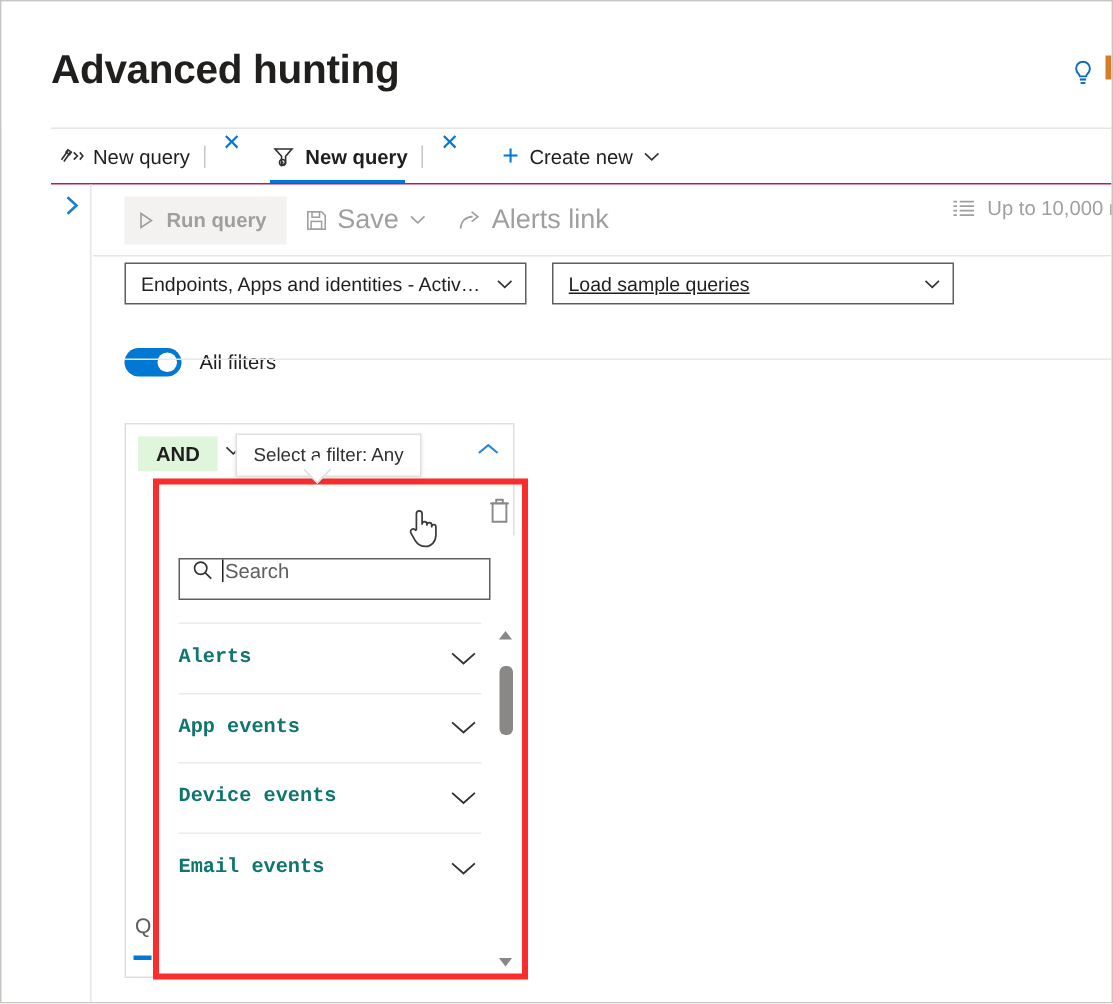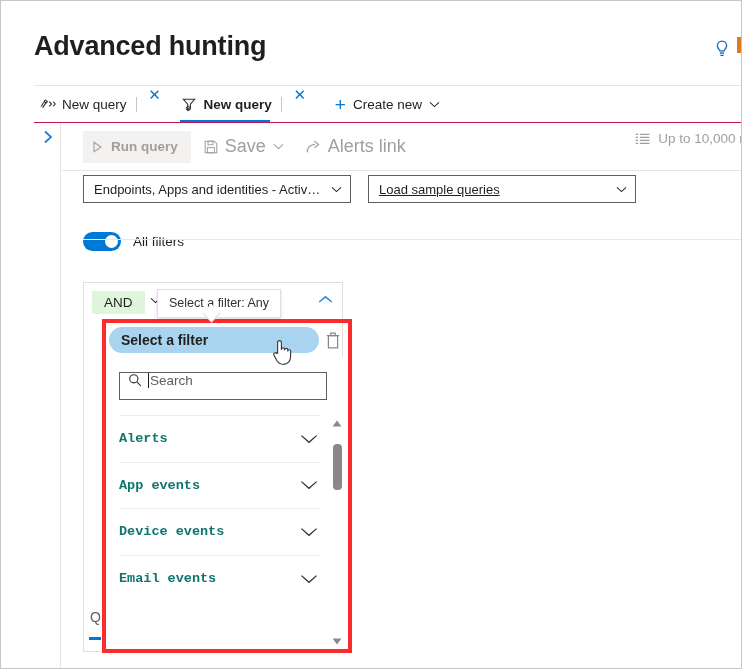--- a/index.html
+++ b/index.html
@@ -299,21 +299,21 @@
     height: 40px;
   }
   .and-pill {
     position: absolute;
     left: 8px; top: 8px;
     height: 23px;
     padding: 0 12px;
     background: #dff6dd;
     color: #201f1e;
     font-size: 13.5px;
-    font-weight: normal;
+    font-weight: bold;
     display: flex;
     align-items: center;
     cursor: pointer;
   }
   .and-chev {
     position: absolute;
     left: 66px; top: 14px;
     color: #323130;
   }
   .collapse-chev {
@@ -759,21 +759,20 @@
       </div>
       <div class="sb-arrow down">
         <svg width="10" height="7" viewBox="0 0 10 7">
             <path d="M0.6 0.6 L9.4 0.6 L5 6.4 Z" fill="#8a8886"></path>
           </svg>
       </div>
     </div>
   </div>
 
   <div class="pill-row">
-    <div class="select-pill">Select a filter</div>
     <div class="trash-btn">
       <svg width="18" height="20" viewBox="0 0 18 20">
         <path d="M4.4 5.6 h9.2 v12.2 h-9.2 z" fill="none" stroke="#8a8886" stroke-width="1.25"></path>
         <path d="M2.8 5.6 h12.4" stroke="#8a8886" stroke-width="1.25"></path>
         <path d="M6.8 5.4 v-2.2 h4.4 v2.2" fill="none" stroke="#8a8886" stroke-width="1.25"></path>
       </svg>
     </div>
   </div>
 
   <div class="tooltip">Select a filter: Any</div>

